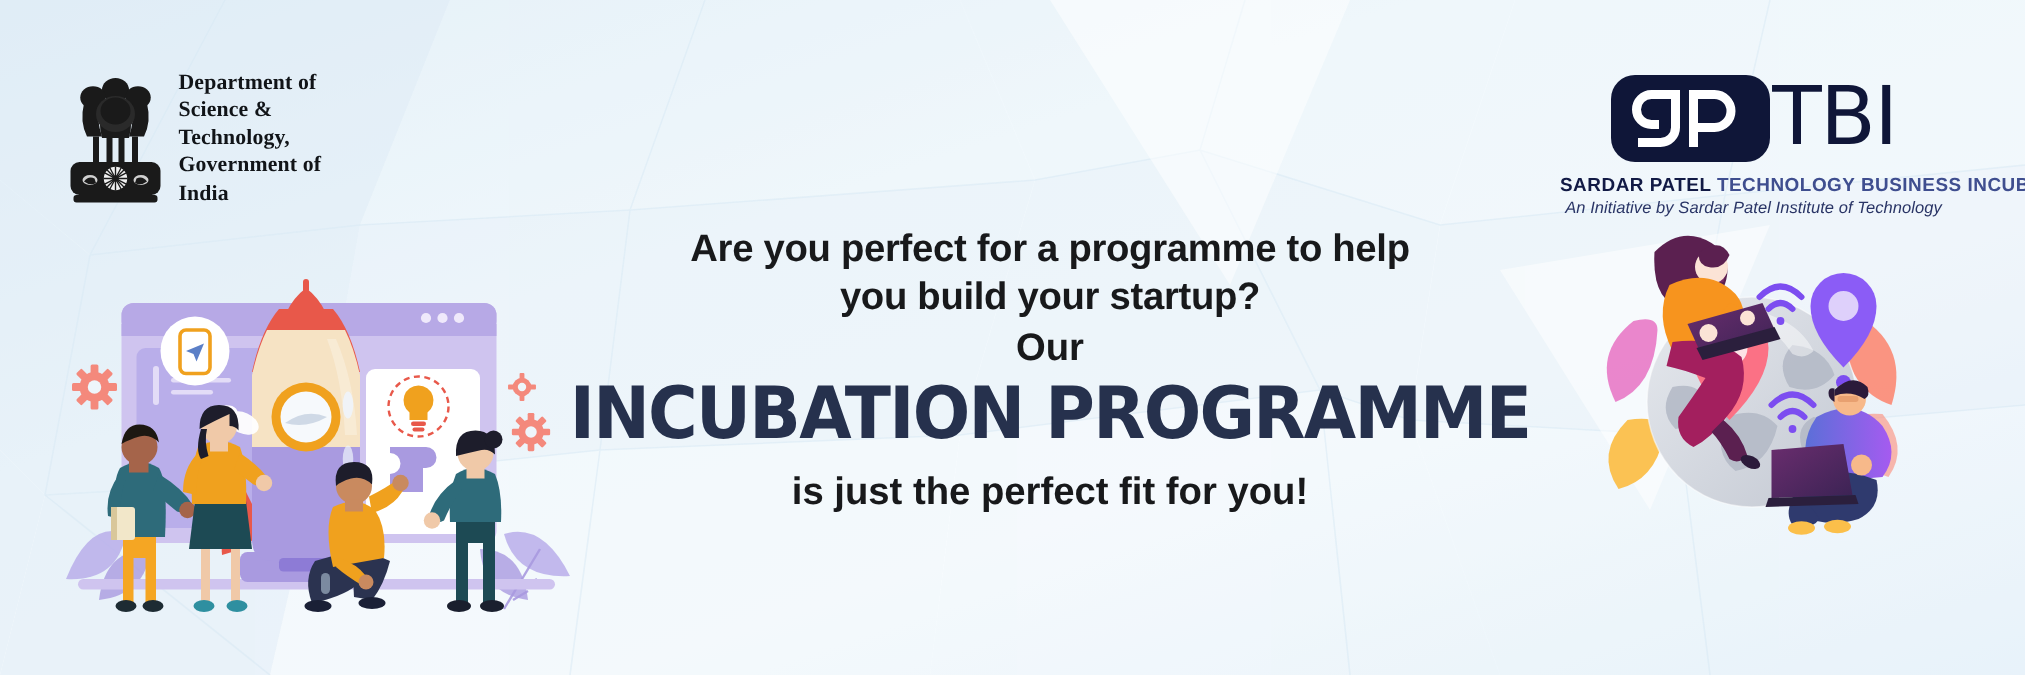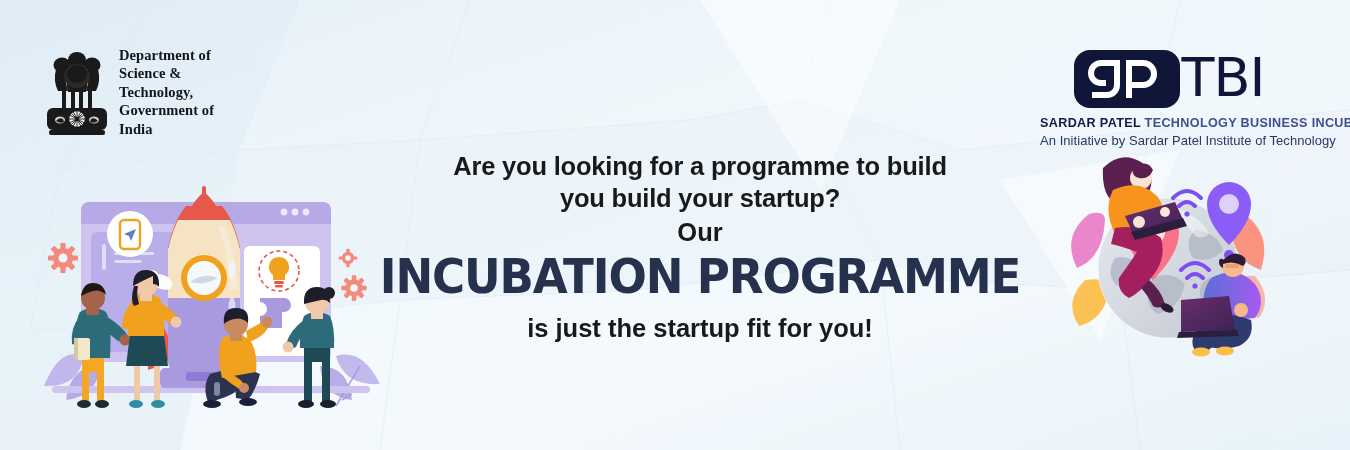--- a/index.html
+++ b/index.html
@@ -38,22 +38,23 @@
     font-size:54px;line-height:1;color:#0f1638;font-weight:400;letter-spacing:-1px;
     display:flex;align-items:center;margin-left:2px;margin-top:-2px;
   }
   .sptbi-line1{
     text-align:center;font-size:12.6px;font-weight:700;letter-spacing:.35px;
     color:#2b3a7a;margin-top:6px;white-space:nowrap;
   }
   .sptbi-line1 .bold{color:#121a45;font-weight:700;text-align:center;}
   .sptbi-line1 .light{color:#3f4e8f;font-weight:700;}
   .sptbi-line2{
-    text-align:right;font-size:13px;color:#2a3566;margin-top:3px;letter-spacing:.05px;
+    text-align:center;font-size:11px;color:#2a3566;margin-top:3px;letter-spacing:.05px;
     white-space:nowrap;
+    font-style:italic;
   }
 
   
   .copy{
     position:absolute;left:355px;top:150px;width:690px;text-align:center;
   }
   .copy .lead{
     font-family:"Liberation Sans", sans-serif;
     font-weight:700;font-size:25.5px;line-height:1.27;color:#18191b;letter-spacing:-.2px;
     white-space:pre-line;
@@ -209,25 +210,25 @@
           </g>
         </svg>
       </div>
       <div class="tbi-word">TBI</div>
     </div>
     <div class="sptbi-line1"><span class="bold">SARDAR PATEL</span><span class="light"> TECHNOLOGY BUSINESS INCUBATOR</span></div>
     <div class="sptbi-line2">An Initiative by Sardar Patel Institute of Technology</div>
   </div>
 
   <div class="copy">
-    <div class="lead">Are you looking for a programme to build
+    <div class="lead">Are you perfect for a programme to help
 you build your startup?</div>
     <div class="our">Our</div>
     <div class="title">INCUBATION PROGRAMME</div>
-    <div class="tail">is just the startup fit for you!</div>
+    <div class="tail">is just the perfect fit for you!</div>
   </div>
 
   <div class="illo-left">
     <svg viewBox="0 0 350 246">
 
       <g>
         <rect x="45" y="16" width="250" height="160" rx="8" fill="#cfc4ef"></rect>
         <rect x="45" y="16" width="250" height="20" rx="8" fill="#b7a9e6"></rect>
         <rect x="45" y="30" width="250" height="8" fill="#b7a9e6"></rect>
         <circle cx="270" cy="26" r="3.4" fill="#efe9fb"></circle>

